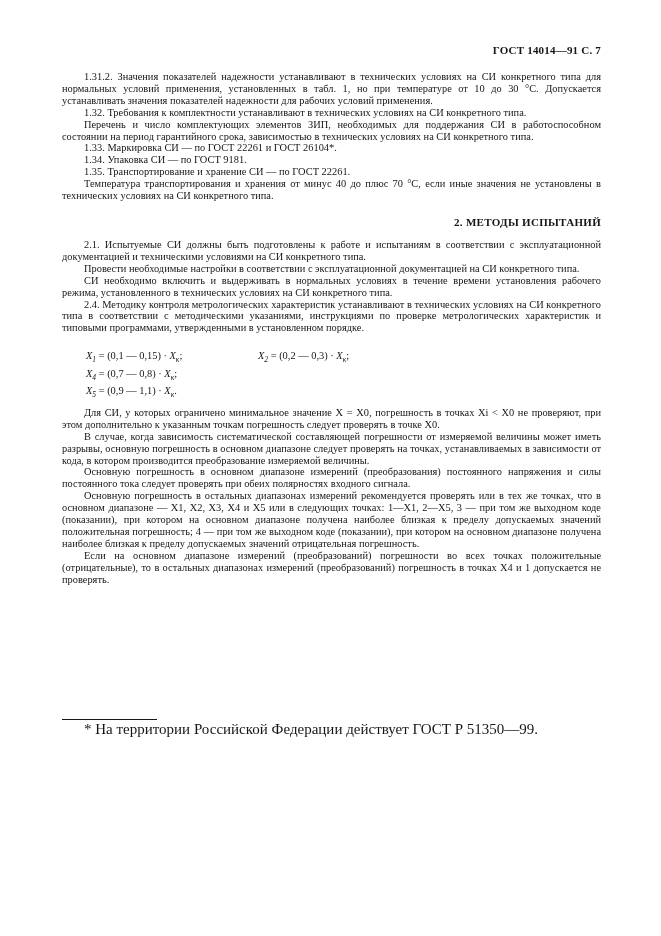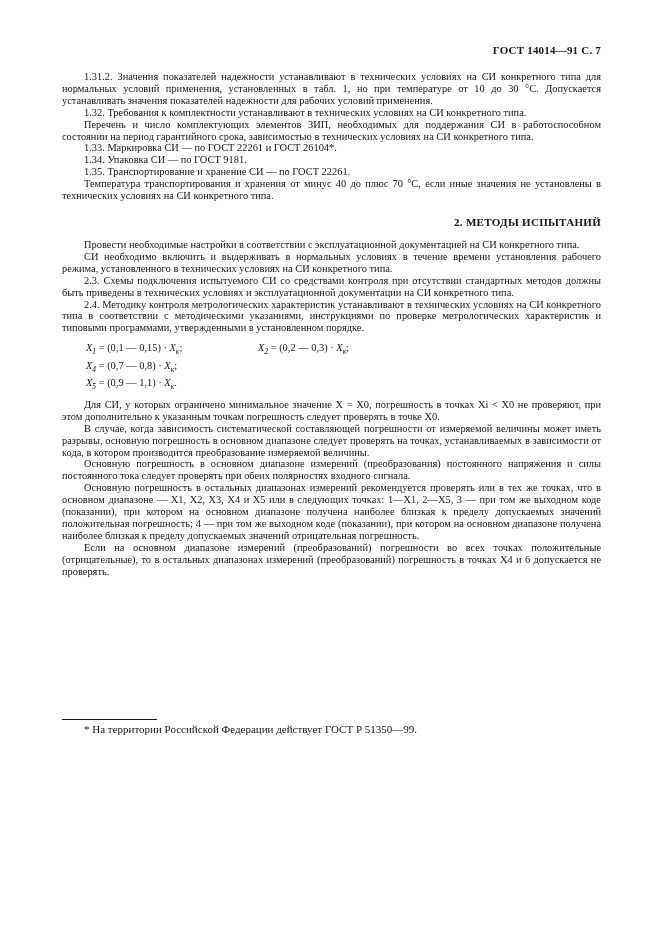--- a/index.html
+++ b/index.html
@@ -31,40 +31,40 @@
     text-indent: 22px;
   }
   .heading {
     font-size: 11px;
     font-weight: bold;
     text-align: right;
     margin: 14px 0 11px 0;
     letter-spacing: 0.3px;
   }
   .formulas {
-    margin: 7px 0 5px 24px;
+    margin: 15px 0 5px 24px;
     font-size: 10.4px;
     line-height: 13.5px;
   }
   .formula-row { display: flex; }
   .formula-cell { width: 172px; white-space: nowrap; }
   .formula-cell .var { font-style: italic; }
   .formula-cell sub { font-size: 7.5px; font-style: italic; }
   .footnote {
     position: absolute;
     left: 62px; right: 60px; bottom: 56px;
   }
   .footnote-rule {
     border: none;
     border-top: 1px solid #161616;
     width: 95px;
     margin: 0 0 4px 0;
   }
   .footnote-text {
-    font-size: 11px;
+    font-size: 15px;
     line-height: 11.6px;
     text-indent: 22px;
     text-align: left;
   }
 </style>
 </head>
 <body>
 
 <div class="page">
 
@@ -76,43 +76,43 @@
     <p class="para">1.31.2. Значения показателей надежности устанавливают в технических условиях на СИ конкретного типа для нормальных условий применения, установленных в табл. 1, но при температуре от 10 до 30 °С. Допускается устанавливать значения показателей надежности для рабочих условий применения.</p>
     <p class="para">1.32. Требования к комплектности устанавливают в технических условиях на СИ конкретного типа.</p>
     <p class="para">Перечень и число комплектующих элементов ЗИП, необходимых для поддержания СИ в работоспособном состоянии на период гарантийного срока, зависимостью в технических условиях на СИ конкретного типа.</p>
     <p class="para">1.33. Маркировка СИ — по ГОСТ 22261 и ГОСТ 26104*.</p>
     <p class="para">1.34. Упаковка СИ — по ГОСТ 9181.</p>
     <p class="para">1.35. Транспортирование и хранение СИ — по ГОСТ 22261.</p>
     <p class="para">Температура транспортирования и хранения от минус 40 до плюс 70 °С, если иные значения не установлены в технических условиях на СИ конкретного типа.</p>
 
     <h2 class="heading">2. МЕТОДЫ ИСПЫТАНИЙ</h2>
 
+    <p class="para">2.1. Испытуемые СИ должны быть подготовлены к работе и испытаниям в соответствии с эксплуатационной документацией и техническими условиями на СИ конкретного типа.</p>
     <p class="para">Провести необходимые настройки в соответствии с эксплуатационной документацией на СИ конкретного типа.</p>
     <p class="para">СИ необходимо включить и выдерживать в нормальных условиях в течение времени установления рабочего режима, установленного в технических условиях на СИ конкретного типа.</p>
-    <p class="para">2.3. Схемы подключения испытуемого СИ со средствами контроля при отсутствии стандартных методов должны быть приведены в технических условиях и эксплуатационной документации на СИ конкретного типа.</p>
     <p class="para">2.4. Методику контроля метрологических характеристик устанавливают в технических условиях на СИ конкретного типа в соответствии с методическими указаниями, инструкциями по проверке метрологических характеристик и типовыми программами, утвержденными в установленном порядке.</p>
 
     <div class="formulas">
         <div class="formula-row">
           <span class="formula-cell"><span class="var">Х</span><sub>1</sub><span> = (0,1 — 0,15) · </span><span class="var">Х</span><sub>к</sub><span>;</span></span>
           <span class="formula-cell"><span class="var">Х</span><sub>2</sub><span> = (0,2 — 0,3) · </span><span class="var">Х</span><sub>к</sub><span>;</span></span>
         </div>
         <div class="formula-row">
           <span class="formula-cell"><span class="var">Х</span><sub>4</sub><span> = (0,7 — 0,8) · </span><span class="var">Х</span><sub>к</sub><span>;</span></span>
         </div>
         <div class="formula-row">
           <span class="formula-cell"><span class="var">Х</span><sub>5</sub><span> = (0,9 — 1,1) · </span><span class="var">Х</span><sub>к</sub><span>.</span></span>
         </div>
       </div>
 
     <p class="para">Для СИ, у которых ограничено минимальное значение Х = Х0, погрешность в точках Хi &lt; Х0 не проверяют, при этом дополнительно к указанным точкам погрешность следует проверять в точке Х0.</p>
     <p class="para">В случае, когда зависимость систематической составляющей погрешности от измеряемой величины может иметь разрывы, основную погрешность в основном диапазоне следует проверять на точках, устанавливаемых в зависимости от кода, в котором производится преобразование измеряемой величины.</p>
     <p class="para">Основную погрешность в основном диапазоне измерений (преобразования) постоянного напряжения и силы постоянного тока следует проверять при обеих полярностях входного сигнала.</p>
     <p class="para">Основную погрешность в остальных диапазонах измерений рекомендуется проверять или в тех же точках, что в основном диапазоне — Х1, Х2, Х3, Х4 и Х5 или в следующих точках: 1—Х1, 2—Х5, 3 — при том же выходном коде (показании), при котором на основном диапазоне получена наиболее близкая к пределу допускаемых значений положительная погрешность; 4 — при том же выходном коде (показании), при котором на основном диапазоне получена наиболее близкая к пределу допускаемых значений отрицательная погрешность.</p>
-    <p class="para">Если на основном диапазоне измерений (преобразований) погрешности во всех точках положительные (отрицательные), то в остальных диапазонах измерений (преобразований) погрешность в точках Х4 и 6 допускается не проверять.</p>
+    <p class="para">Если на основном диапазоне измерений (преобразований) погрешности во всех точках положительные (отрицательные), то в остальных диапазонах измерений (преобразований) погрешность в точках Х4 и 1 допускается не проверять.</p>
   </div>
 
   <div class="footnote">
     <hr class="footnote-rule">
     <p class="footnote-text">*  На территории Российской Федерации действует ГОСТ Р 51350—99.</p>
   </div>
 
 </div>
 
 </body></html>

